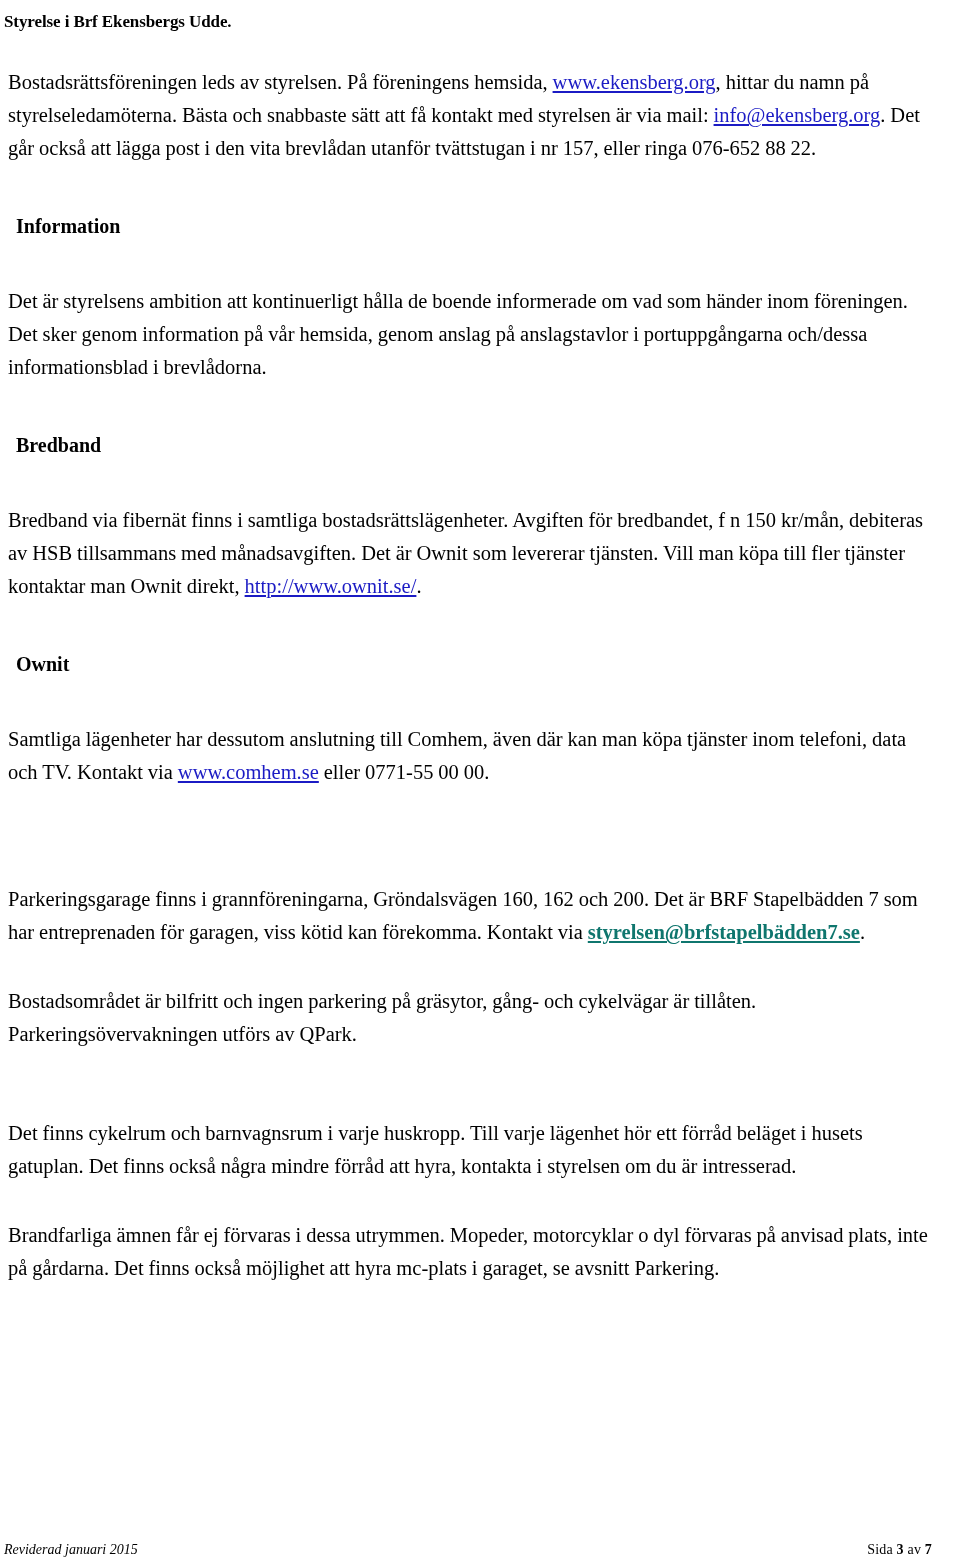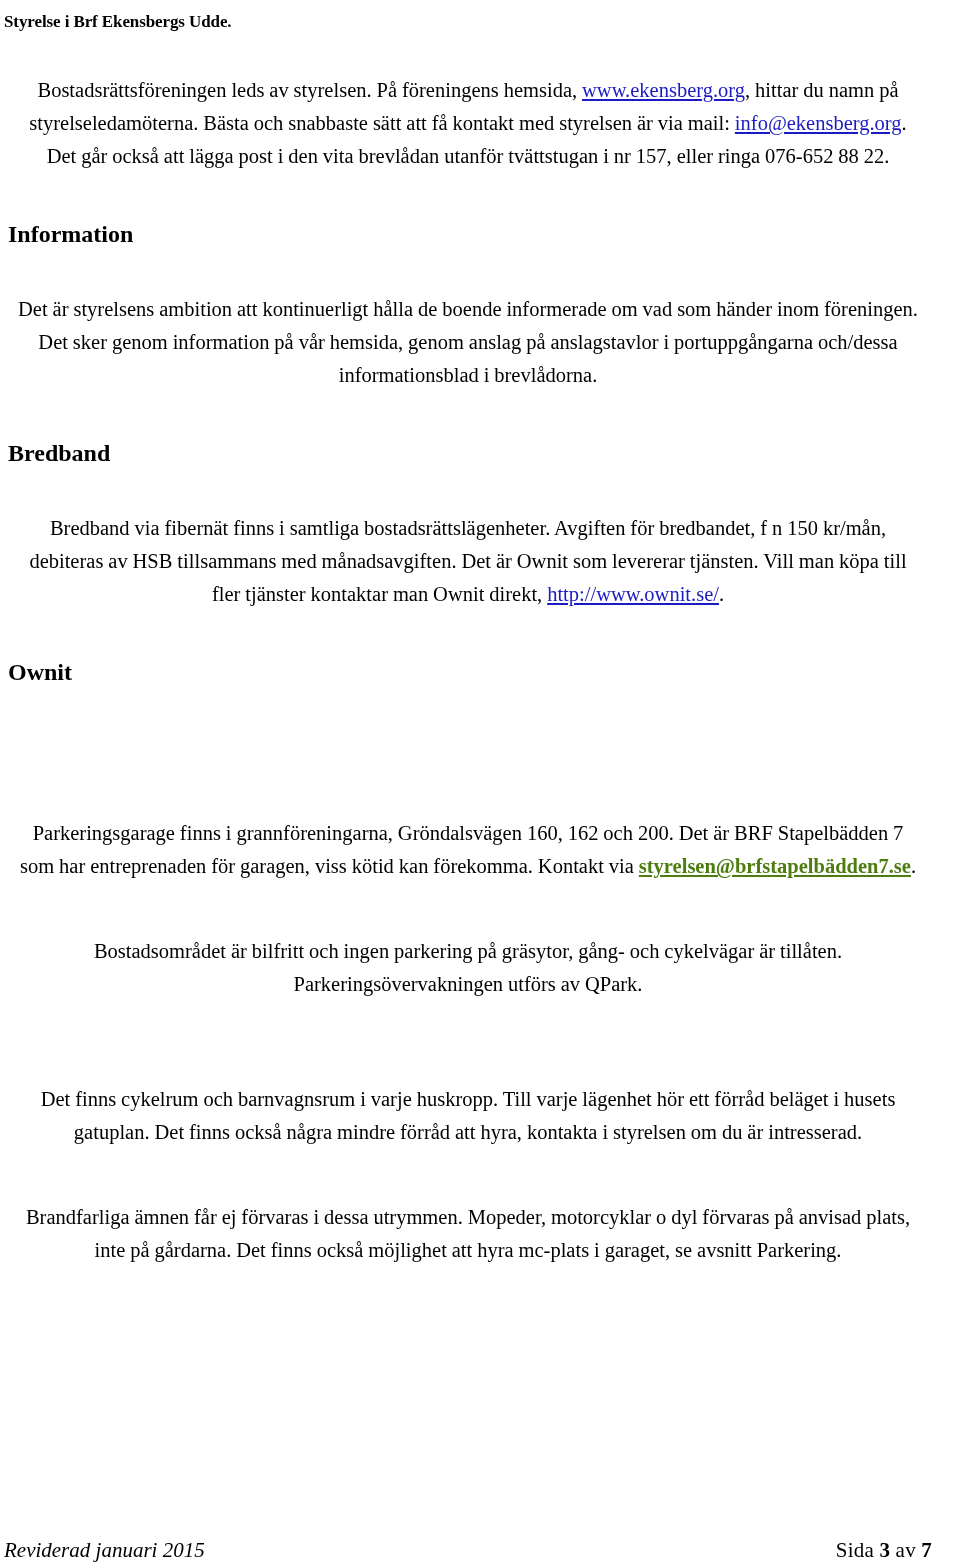--- a/index.html
+++ b/index.html
@@ -24,56 +24,56 @@
   }
   .doc-title {
     font-size: 17px;
     font-weight: bold;
     letter-spacing: -0.1px;
     line-height: 34px;
     margin: 5px 0 0 0;
     padding: 0;
   }
   .section-heading {
-    font-size: 24px;
+    font-size: 20px;
     font-weight: bold;
     line-height: 30px;
-    margin: 4px;
+    margin: 12px;
     padding: 0;
   }
   p.body-text {
     font-size: 20.5px;
     line-height: 33px;
-    margin: 12px;
+    margin: 4px;
     padding: 0;
-    text-align: center;
+    text-align: left;
     word-spacing: -0.2px;
   }
   a.doc-link, .doc-link {
     color: #1b1bc4;
     text-decoration: underline;
   }
   .doc-link-bold {
-    color: #4d7c0f;
+    color: #0f766e;
     text-decoration: underline;
     font-weight: bold;
   }
   .gap-title { height: 23px; }
   .gap-sec-before { height: 30px; }
   .gap-sec-after { height: 28px; }
   .gap-para { height: 28px; }
   .footer {
     position: absolute;
     left: 4px;
     right: 28px;
     bottom: 12px;
     display: flex;
     justify-content: space-between;
     align-items: flex-end;
-    font-size: 21px;
+    font-size: 14px;
     line-height: 22px;
   }
   .footer-left {
     font-style: italic;
   }
   .footer-right {
     font-style: normal;
     letter-spacing: 0.2px;
   }
   .footer-right b { font-weight: bold; }
@@ -99,20 +99,21 @@
   <div class="gap-sec-before"></div>
 
   <h2 class="section-heading">Bredband</h2>
   <div class="gap-sec-after"></div>
   <p class="body-text"><span>Bredband via fibernät finns i samtliga bostadsrättslägenheter. Avgiften för bredbandet, f n 150 kr/mån, debiteras av HSB tillsammans med månadsavgiften. Det är Ownit som levererar tjänsten. Vill man köpa till fler tjänster kontaktar man Ownit direkt, </span><a class="doc-link" href="#">http://www.ownit.se/</a><span>.</span></p>
 
   <div class="gap-sec-before"></div>
 
   <h2 class="section-heading">Ownit</h2>
   <div class="gap-sec-after"></div>
+  <p class="body-text"><span>Samtliga lägenheter har dessutom anslutning till Comhem, även där kan man köpa tjänster inom telefoni, data och TV. Kontakt via </span><a class="doc-link" href="#">www.comhem.se</a><span> eller 0771-55 00 00.</span></p>
 
   <div class="gap-sec-before"></div>
 
   <div class="gap-sec-after"></div>
   <div class="gap-para"></div>
   <p class="body-text"><span>Parkeringsgarage finns i grannföreningarna, Gröndalsvägen 160, 162 och 200. Det är BRF Stapelbädden 7 som har entreprenaden för garagen, viss kötid kan förekomma. Kontakt via </span><a class="doc-link-bold" href="#">styrelsen@brfstapelbädden7.se</a><span>.</span></p>
   <div class="gap-para"></div>
   <p class="body-text">Bostadsområdet är bilfritt och ingen parkering på gräsytor, gång- och cykelvägar är tillåten. Parkeringsövervakningen utförs av QPark.</p>
 
   <div class="gap-sec-before"></div>

